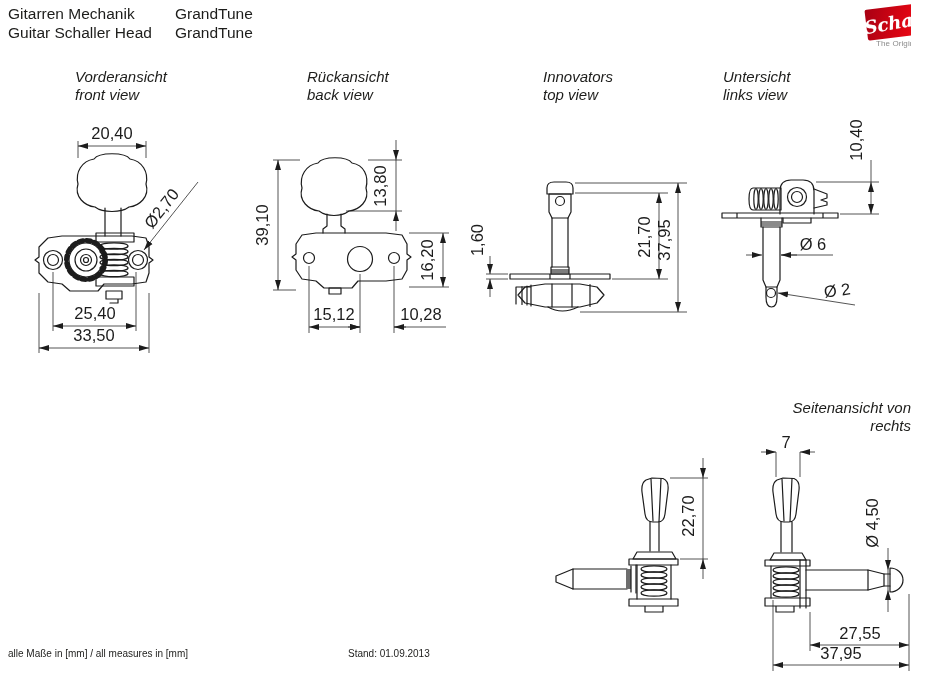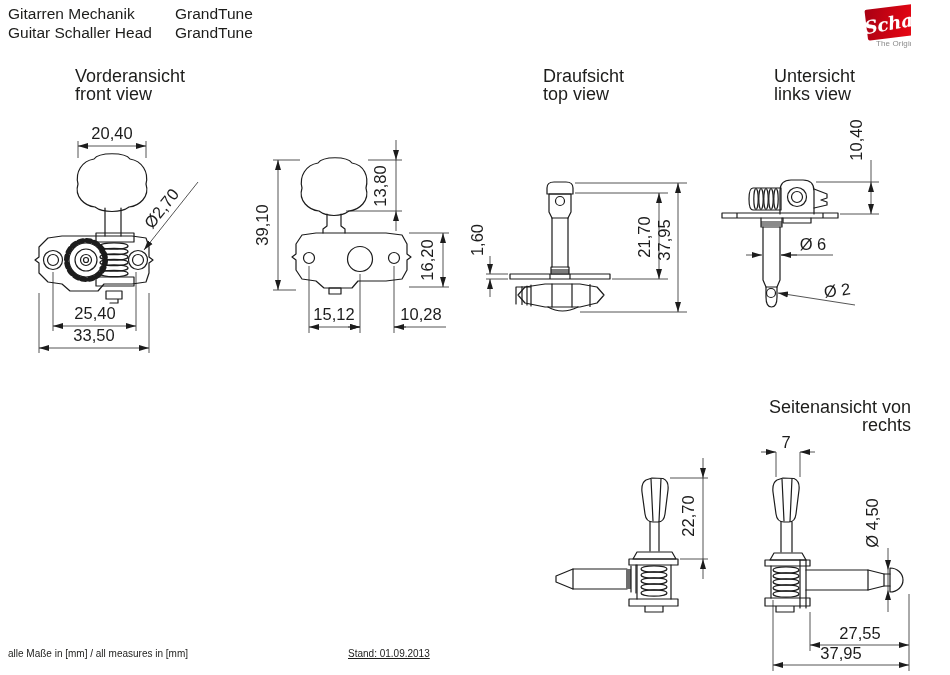--- a/index.html
+++ b/index.html
@@ -1,20 +1,20 @@
 <!DOCTYPE html>
 <html><head>
 <meta charset="utf-8">
 <style>
   html,body{margin:0;padding:0;background:#fff;}
   .page{position:relative;width:911px;height:675px;background:#fff;overflow:hidden;
         font-family:"Liberation Sans",sans-serif;color:#1d1d1b;}
   .abs{position:absolute;}
   .hdr{font-size:15.5px;line-height:19px;color:#1d1d1b;}
-  .vlabel{font-size:18px;line-height:17.5px;color:#1d1d1b;}
+  .vlabel{font-size:15px;line-height:17.5px;color:#1d1d1b;font-style:italic;}
   .foot{font-size:10px;color:#1d1d1b;}
   
   .logo-red{position:absolute;left:866px;top:5px;width:80px;height:31px;
             background:linear-gradient(110deg,#a80013,#e30613 55%,#ef3f2c);
             transform:rotate(-7deg);border-radius:2px;
             display:flex;align-items:center;justify-content:center;}
   .logo-script{font-family:"DejaVu Serif",serif;font-style:italic;font-weight:bold;
                font-size:18px;color:#fff;transform:rotate(-3deg);letter-spacing:0px;
                text-shadow:0 0 1px rgba(255,255,255,.4);white-space:nowrap;}
   .logo-tag{position:absolute;left:876px;top:39px;font-size:8px;color:#8c8c8c;
@@ -37,25 +37,29 @@
 
   <div class="logo-red">
     <span class="logo-script">Schaller</span>
   </div>
   <div class="logo-tag">The Original Innovators</div>
 
   <div class="abs vlabel" style="left:75px;top:68px;">
     <div>Vorderansicht</div>
     <div>front view</div>
   </div>
+  <div class="abs vlabel" style="left:307px;top:68px;">
+    <div>Rückansicht</div>
+    <div>back view</div>
+  </div>
   <div class="abs vlabel" style="left:543px;top:68px;">
-    <div>Draufsicht</div>
+    <div>Innovators</div>
     <div>top view</div>
   </div>
-  <div class="abs vlabel" style="left:774px;top:68px;">
+  <div class="abs vlabel" style="left:723px;top:68px;">
     <div>Untersicht</div>
     <div>links view</div>
   </div>
   <div class="abs vlabel" style="left:768px;top:399px;text-align:right;">
     <div>Seitenansicht von rechts</div>
   </div>
 
   <svg style="left:0;top:110px;" width="230" height="250" viewBox="0 110 230 250">
     <defs>
       <marker id="a1" markerWidth="11" markerHeight="8" refX="10" refY="4" orient="auto" markerUnits="userSpaceOnUse">
@@ -344,15 +348,15 @@
       <path d="M841,665 H773" marker-end="url(#a6)"></path>
         <path d="M841,665 H909" marker-end="url(#a6)"></path>
     </g>
     <text class="tm" x="786" y="448">7</text>
     <text class="tm" x="878" y="523" transform="rotate(-90 878 523)">Ø 4,50</text>
     <text class="tm" x="860" y="639">27,55</text>
     <text class="tm" x="841" y="659">37,95</text>
   </svg>
 
   <div class="abs foot" style="left:8px;top:648px;">alle Maße in [mm] / all measures in [mm]</div>
-  <div class="abs foot" style="left:348px;top:648px;text-decoration:underline;">Stand: 01.09.2013</div>
+  <div class="abs foot" style="left:348px;top:648px;">Stand: 01.09.2013</div>
 
 </div>
 
 </body></html>

